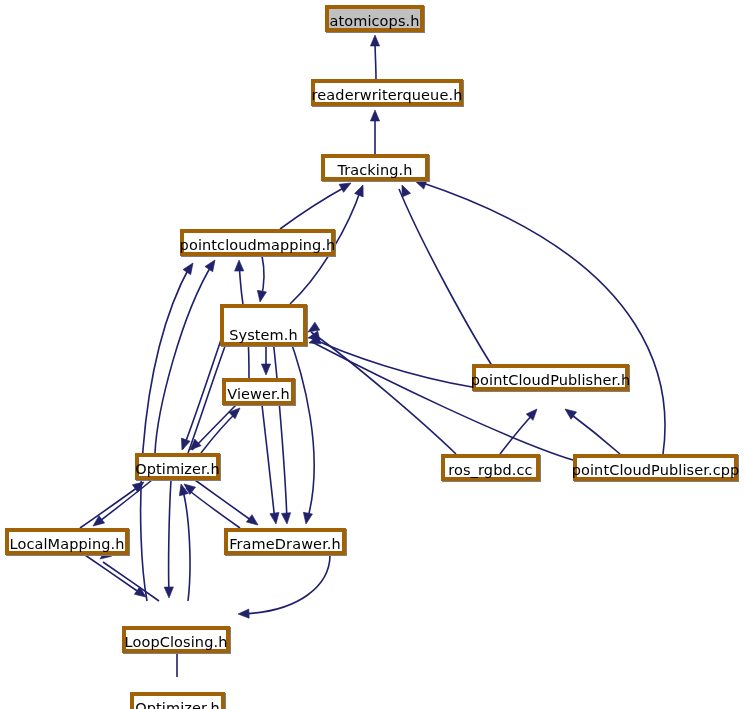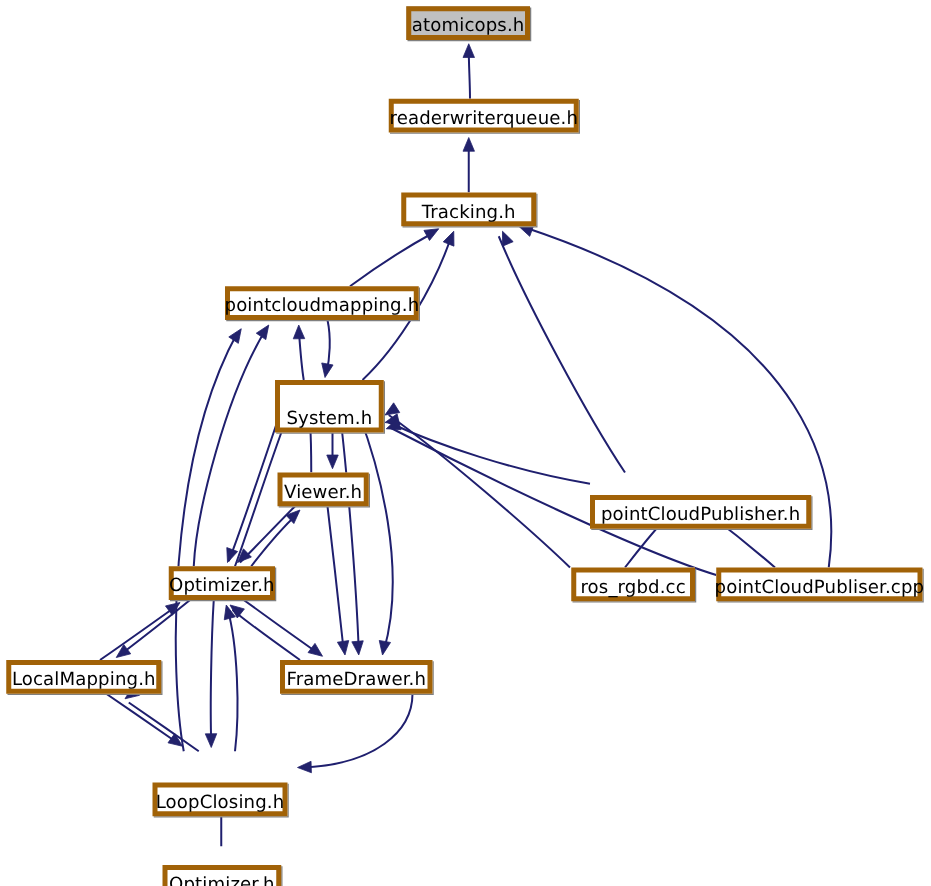--- a/index.html
+++ b/index.html
@@ -146,27 +146,27 @@
       </div>
       <div class="node-box" style="left: 180px; top: 229px; width: 155px; height: 27px;">
         <span class="node-label">pointcloudmapping.h</span>
       </div>
       <div class="node-box" style="left: 220px; top: 304px; width: 87px; height: 42px;">
         <span class="node-label">System.h</span>
       </div>
       <div class="node-box" style="left: 222px; top: 378px; width: 73px; height: 27px;">
         <span class="node-label">Viewer.h</span>
       </div>
-      <div class="node-box" style="left: 472px; top: 396px; width: 177px; height: 27px;">
+      <div class="node-box" style="left: 472px; top: 364px; width: 157px; height: 27px;">
         <span class="node-label">pointCloudPublisher.h</span>
       </div>
       <div class="node-box" style="left: 135px; top: 453px; width: 85px; height: 27px;">
         <span class="node-label">Optimizer.h</span>
       </div>
-      <div class="node-box" style="left: 441px; top: 454px; width: 99px; height: 27px; margin-left: 16px;">
+      <div class="node-box" style="left: 441px; top: 454px; width: 99px; height: 27px;">
         <span class="node-label">ros_rgbd.cc</span>
       </div>
       <div class="node-box" style="left: 573px; top: 454px; width: 165px; height: 27px;">
         <span class="node-label">pointCloudPubliser.cpp</span>
       </div>
       <div class="node-box" style="left: 5px; top: 528px; width: 124px; height: 27px;">
         <span class="node-label">LocalMapping.h</span>
       </div>
       <div class="node-box" style="left: 224px; top: 528px; width: 122px; height: 27px;">
         <span class="node-label">FrameDrawer.h</span>

